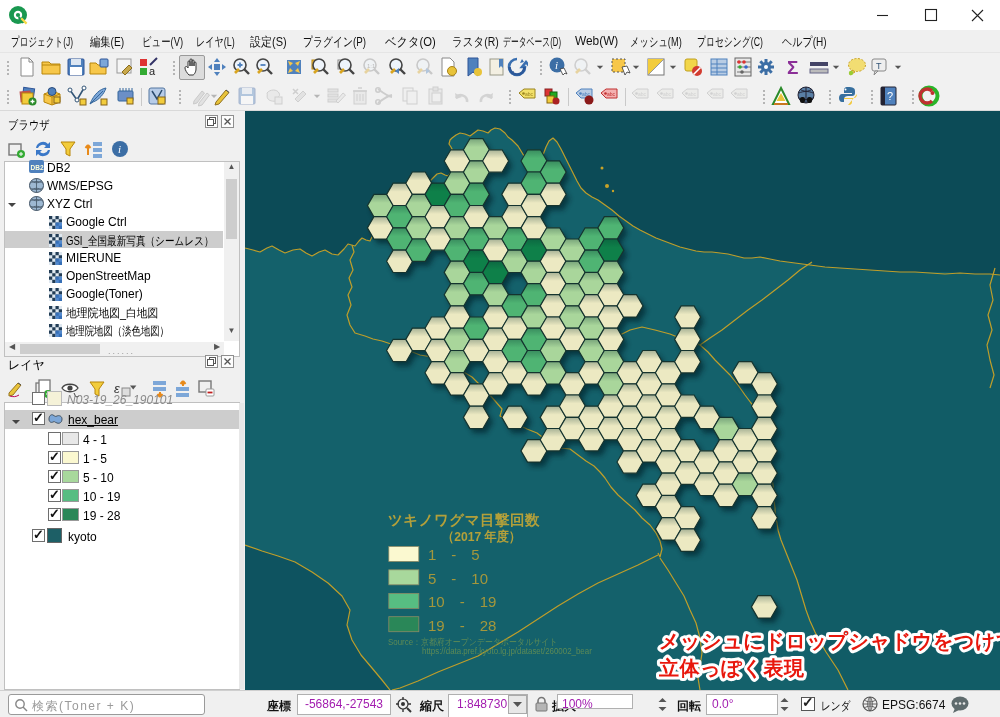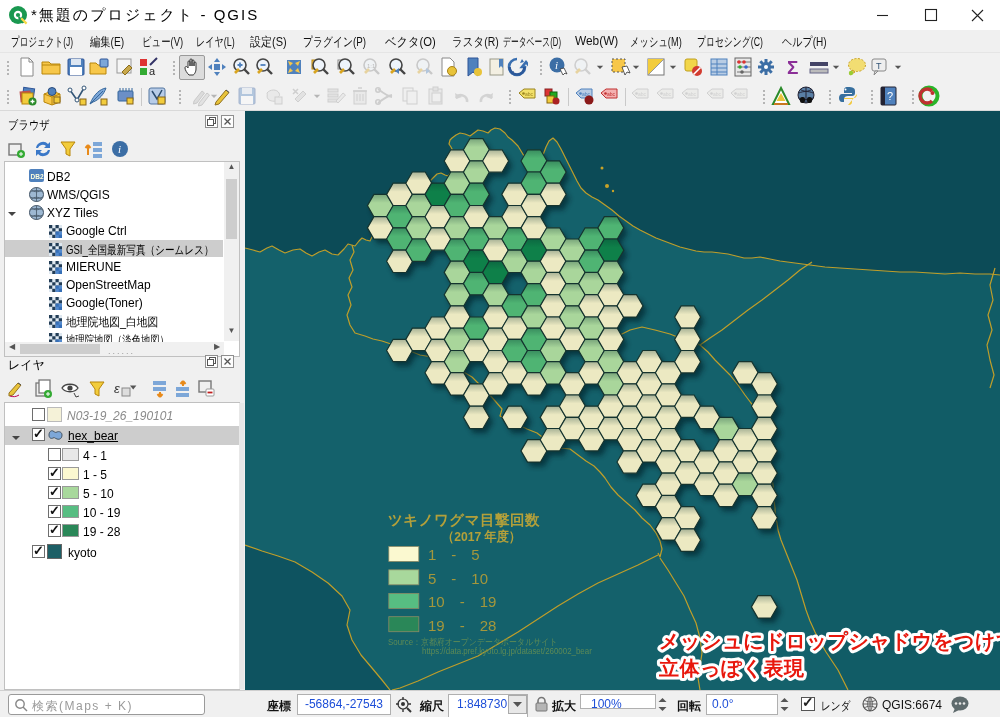--- a/index.html
+++ b/index.html
@@ -17,32 +17,31 @@
 .ptitle{position:absolute;left:8px;font-size:12px;color:#000;}
 .pbtn{position:absolute;width:13px;height:13px;border:1px solid #8f8f8f;background:#fdfdfd;font-size:9px;line-height:11px;text-align:center;color:#444;}
 .tree{position:absolute;background:#fff;border:1px solid #c0c0c0;}
 .trow{position:absolute;font-size:12px;color:#000;white-space:nowrap;}
 .cb{position:absolute;width:13px;height:13px;border:1.6px solid #6e6e6e;background:#fff;}
 .ck{position:absolute;font-size:13px;font-weight:bold;color:#111;top:-3px;left:0px;}
 .sw{position:absolute;width:17px;height:13px;}
 .sb{position:absolute;background:#f0f0f0;}
 .sbtn{position:absolute;background:#f0f0f0;color:#555;font-size:8px;text-align:center;}
 #statusbar{left:0;top:690px;width:1000px;height:27px;background:#f0f0f0;border-top:1px solid #cfcfcf;font-size:12px;color:#222;}
-.inp{position:absolute;background:#fff;border:1px solid #b0b0b0;font-size:12px;color:#1d4ed8;}
+.inp{position:absolute;background:#fff;border:1px solid #b0b0b0;font-size:12px;color:#a21caf;}
 .slbl{position:absolute;top:7px;font-size:12px;color:#111;}
 </style></head><body>
 <div id="titlebar" class="abs">
  <svg class="abs" style="left:8px;top:5px" width="20" height="20" viewBox="0 0 20 20">
       <circle cx="10" cy="10" r="9" fill="#1a9850"></circle>
       <circle cx="10" cy="10" r="4.2" fill="#fff"></circle>
       <circle cx="10" cy="10" r="2.1" fill="#1a9850"></circle>
       <path d="M11 11 L17 17 L14.5 18.5 L10 13z" fill="#1a9850"></path>
       <path d="M13.2 13.2 L18.6 18.6" stroke="#f7d948" stroke-width="2.2"></path>
     </svg>
- <div class="abs ttl">*無題のプロジェクト - QGIS</div>
  <svg class="abs" style="left:862px;top:0" width="138" height="30" viewBox="0 0 138 30">
       <g stroke="#222" stroke-width="1.1" fill="none">
         <path d="M15 15.5 h11"></path>
         <rect x="63.5" y="9.5" width="11" height="11"></rect>
         <path d="M110 10 l11 11 M121 10 l-11 11"></path>
       </g>
     </svg>
 </div>
 <div id="menubar" class="abs">
 <span class="mi" style="left:11px;transform:scale(0.68,1)">プロジェクト(J)</span>
@@ -466,25 +465,25 @@
           <rect x="8" y="3" width="9" height="4" fill="#7da7d8"></rect>
           <rect x="8" y="9" width="9" height="4" fill="#7da7d8"></rect>
           <rect x="8" y="15" width="9" height="4" fill="#7da7d8"></rect>
         </g>
   <g transform="translate(105,2)">
           <circle cx="9" cy="10" r="8" fill="#3c6ea5"></circle>
           <text x="7" y="14" font-size="11" fill="#fff" font-family="Liberation Serif,serif" font-style="italic">i</text>
         </g>
  </svg>
  <div class="tree" style="left:4px;top:50px;width:236px;height:196px"></div>
- <div class="abs" style="left:5px;top:55px;width:218px;height:204px;overflow:hidden">
+ <div class="abs" style="left:5px;top:46px;width:218px;height:204px;overflow:hidden">
 <div class="abs" style="left:0;top:74px;width:218px;height:17px;background:#cdcdcd"></div>
 <div class="trow" style="left:42px;top:4px">DB2</div>
-<div class="trow" style="left:42px;top:22px">WMS/QGIS</div>
-<div class="trow" style="left:42px;top:40px">XYZ Tiles</div>
+<div class="trow" style="left:42px;top:22px">WMS/EPSG</div>
+<div class="trow" style="left:42px;top:40px">XYZ Ctrl</div>
 <div class="trow" style="left:61px;top:58px">Google Ctrl</div>
 <div class="trow" style="left:61px;top:76px;transform:scale(0.8,1);transform-origin:0 50%">GSI_全国最新写真（シームレス）</div>
 <div class="trow" style="left:61px;top:94px">MIERUNE</div>
 <div class="trow" style="left:61px;top:112px">OpenStreetMap</div>
 <div class="trow" style="left:61px;top:130px">Google(Toner)</div>
 <div class="trow" style="left:61px;top:148px;transform:scale(0.9,1);transform-origin:0 50%">地理院地図_白地図</div>
 <div class="trow" style="left:61px;top:166px;transform:scale(0.78,1);transform-origin:0 50%">地理院地図（淡色地図）</div>
 <svg class="abs" style="left:2px;top:43px" width="10" height="10" viewBox="0 0 10 10">
           <path d="M1 3l4 4 4-4z" fill="#444"></path>
         </svg>
@@ -653,21 +652,21 @@
           <rect x="2" y="14" width="13" height="4" fill="#7da7d8"></rect>
           <path d="M9 7V2m0 0L6.5 5M9 2l2.5 3" stroke="#e88a1a" stroke-width="2" fill="none"></path>
         </g>
   <g transform="translate(192,3)">
           <rect x="1" y="1" width="12" height="11" fill="none" stroke="#777" stroke-width="1.4"></rect>
           <rect x="8" y="9" width="8" height="7" rx="1" fill="#fff" stroke="#999"></rect>
           <path d="M9.5 12.5h5" stroke="#c02020" stroke-width="1.8"></path>
         </g>
  </svg>
  <div class="tree" style="left:4px;top:291px;width:236px;height:288px"></div>
- <div class="abs" style="left:5px;top:292px;width:234px;height:288px;overflow:hidden">
+ <div class="abs" style="left:5px;top:276px;width:234px;height:288px;overflow:hidden">
   <div class="trow" style="left:62px;top:6px;color:#8a8a8a;font-style:italic">N03-19_26_190101</div>
   <div class="abs" style="left:0;top:23px;width:234px;height:19px;background:#cdcdcd"></div>
   <div class="trow" style="left:63px;top:26px;text-decoration:underline"><b style="font-weight:normal">hex_bear</b></div>
   <svg class="abs" style="left:6px;top:30px" width="10" height="10" viewBox="0 0 10 10">
           <path d="M1 3l4 4 4-4z" fill="#444"></path>
         </svg>
   <div class="trow" style="left:78px;top:46px">4  -  1</div>
   <div class="trow" style="left:78px;top:65px">1  -  5</div>
   <div class="trow" style="left:78px;top:84px">5  -  10</div>
   <div class="trow" style="left:78px;top:103px">10  -  19</div>
@@ -1550,59 +1549,59 @@
 </g>
 </g>
 </svg>
 </div>
 <div id="statusbar" class="abs">
  <div class="inp" style="left:8px;top:3px;width:197px;height:21px;border-radius:3px;border-color:#9a9a9a"></div>
  <svg class="abs" style="left:14px;top:7px" width="14" height="14" viewBox="0 0 14 14">
       <circle cx="6" cy="6" r="4.2" fill="none" stroke="#888" stroke-width="1.4"></circle>
       <path d="M9 9l4 4" stroke="#888" stroke-width="1.4"></path>
     </svg>
- <div class="abs" style="left:32px;top:7px;color:#9a9a9a;font-size:12px;letter-spacing:1.5px">検索(Maps + K)</div>
+ <div class="abs" style="left:32px;top:7px;color:#9a9a9a;font-size:12px;letter-spacing:1.5px">検索(Toner + K)</div>
  <div class="slbl" style="left:267px"><b>座標</b></div>
  <div class="inp" style="left:297px;top:3px;width:94px;height:21px;text-align:center;line-height:19px">-56864,-27543</div>
  <svg class="abs" style="left:395px;top:5px" width="17" height="17" viewBox="0 0 17 17">
       <circle cx="8" cy="8" r="5" fill="none" stroke="#333" stroke-width="1.2"></circle>
       <circle cx="8" cy="8" r="2" fill="#333"></circle>
       <path d="M8 1v3M8 13v3M1 8h3M13 8h3" stroke="#333" stroke-width="1.4"></path>
       <path d="M12 12l4 4" stroke="#333" stroke-width="2"></path>
     </svg>
  <div class="slbl" style="left:420px"><b>縮尺</b></div>
  <div class="inp" style="left:448px;top:3px;width:80px;height:28px;padding-left:8px;line-height:19px">1:848730</div>
  <div class="abs" style="left:508px;top:4px;width:19px;height:19px;background:#e8e8e8;border:1px solid #aaa"><svg width="17" height="17" viewBox="0 0 17 17">
         <path d="M4 6l4.5 5L13 6z" fill="#555"></path>
       </svg></div>
  <svg class="abs" style="left:534px;top:5px" width="15" height="17" viewBox="0 0 15 17">
       <rect x="2" y="7" width="11" height="8" rx="1" fill="#b5b5b5" stroke="#777"></rect>
       <path d="M4 7V5a3.5 3.5 0 0 1 7 0v2" fill="none" stroke="#777" stroke-width="1.6"></path>
     </svg>
  <div class="slbl" style="left:552px"><b>拡大</b></div>
- <div class="inp" style="left:580px;top:3px;width:76px;height:15px;padding-left:10px;line-height:19px">100%</div>
+ <div class="inp" style="left:557px;top:3px;width:76px;height:15px;padding-left:4px;line-height:19px">100%</div>
  <div class="abs" style="left:656px;top:3px;width:13px;height:21px"><svg width="13" height="21" viewBox="0 0 13 21">
         <path d="M2.5 8l4-4 4 4z" fill="#555"></path>
         <path d="M2.5 13l4 4 4-4z" fill="#555"></path>
       </svg></div>
  <div class="slbl" style="left:677px"><b>回転</b></div>
  <div class="inp" style="left:706px;top:3px;width:72px;height:21px;padding-left:5px;line-height:19px">0.0°</div>
  <div class="abs" style="left:778px;top:3px;width:13px;height:21px"><svg width="13" height="21" viewBox="0 0 13 21">
         <path d="M2.5 8l4-4 4 4z" fill="#555"></path>
         <path d="M2.5 13l4 4 4-4z" fill="#555"></path>
       </svg></div>
  <div class="abs" style="left:801px;top:6px;width:14px;height:14px;border:1.6px solid #555;background:#fff">
       <span style="position:absolute;top:-4px;left:0;font-size:14px;font-weight:bold">✓</span>
     </div>
  <div class="slbl" style="left:821px;transform:scale(0.8,1);transform-origin:0 50%">レンダ</div>
  <svg class="abs" style="left:862px;top:5px" width="16" height="16" viewBox="0 0 16 16">
       <circle cx="8" cy="8" r="7" fill="none" stroke="#555" stroke-width="1.2"></circle>
       <path d="M1 8h14M8 1v14M2.5 4c3 2.5 8 2.5 11 0M2.5 12c3-2.5 8-2.5 11 0M8 1C5 3 5 13 8 15M8 1c3 2 3 12 0 14" fill="none" stroke="#555" stroke-width="0.9"></path>
     </svg>
- <div class="slbl" style="left:882px">QGIS:6674</div>
+ <div class="slbl" style="left:882px">EPSG:6674</div>
  <svg class="abs" style="left:950px;top:4px" width="20" height="19" viewBox="0 0 20 19">
       <ellipse cx="10" cy="8.5" rx="8.5" ry="7" fill="#5f6b6d"></ellipse>
       <path d="M5 13l-2 5 6-3z" fill="#5f6b6d"></path>
       <g fill="#e8e8e8">
         <circle cx="6" cy="8.5" r="1.3"></circle>
         <circle cx="10" cy="8.5" r="1.3"></circle>
         <circle cx="14" cy="8.5" r="1.3"></circle>
       </g>
     </svg>
 

